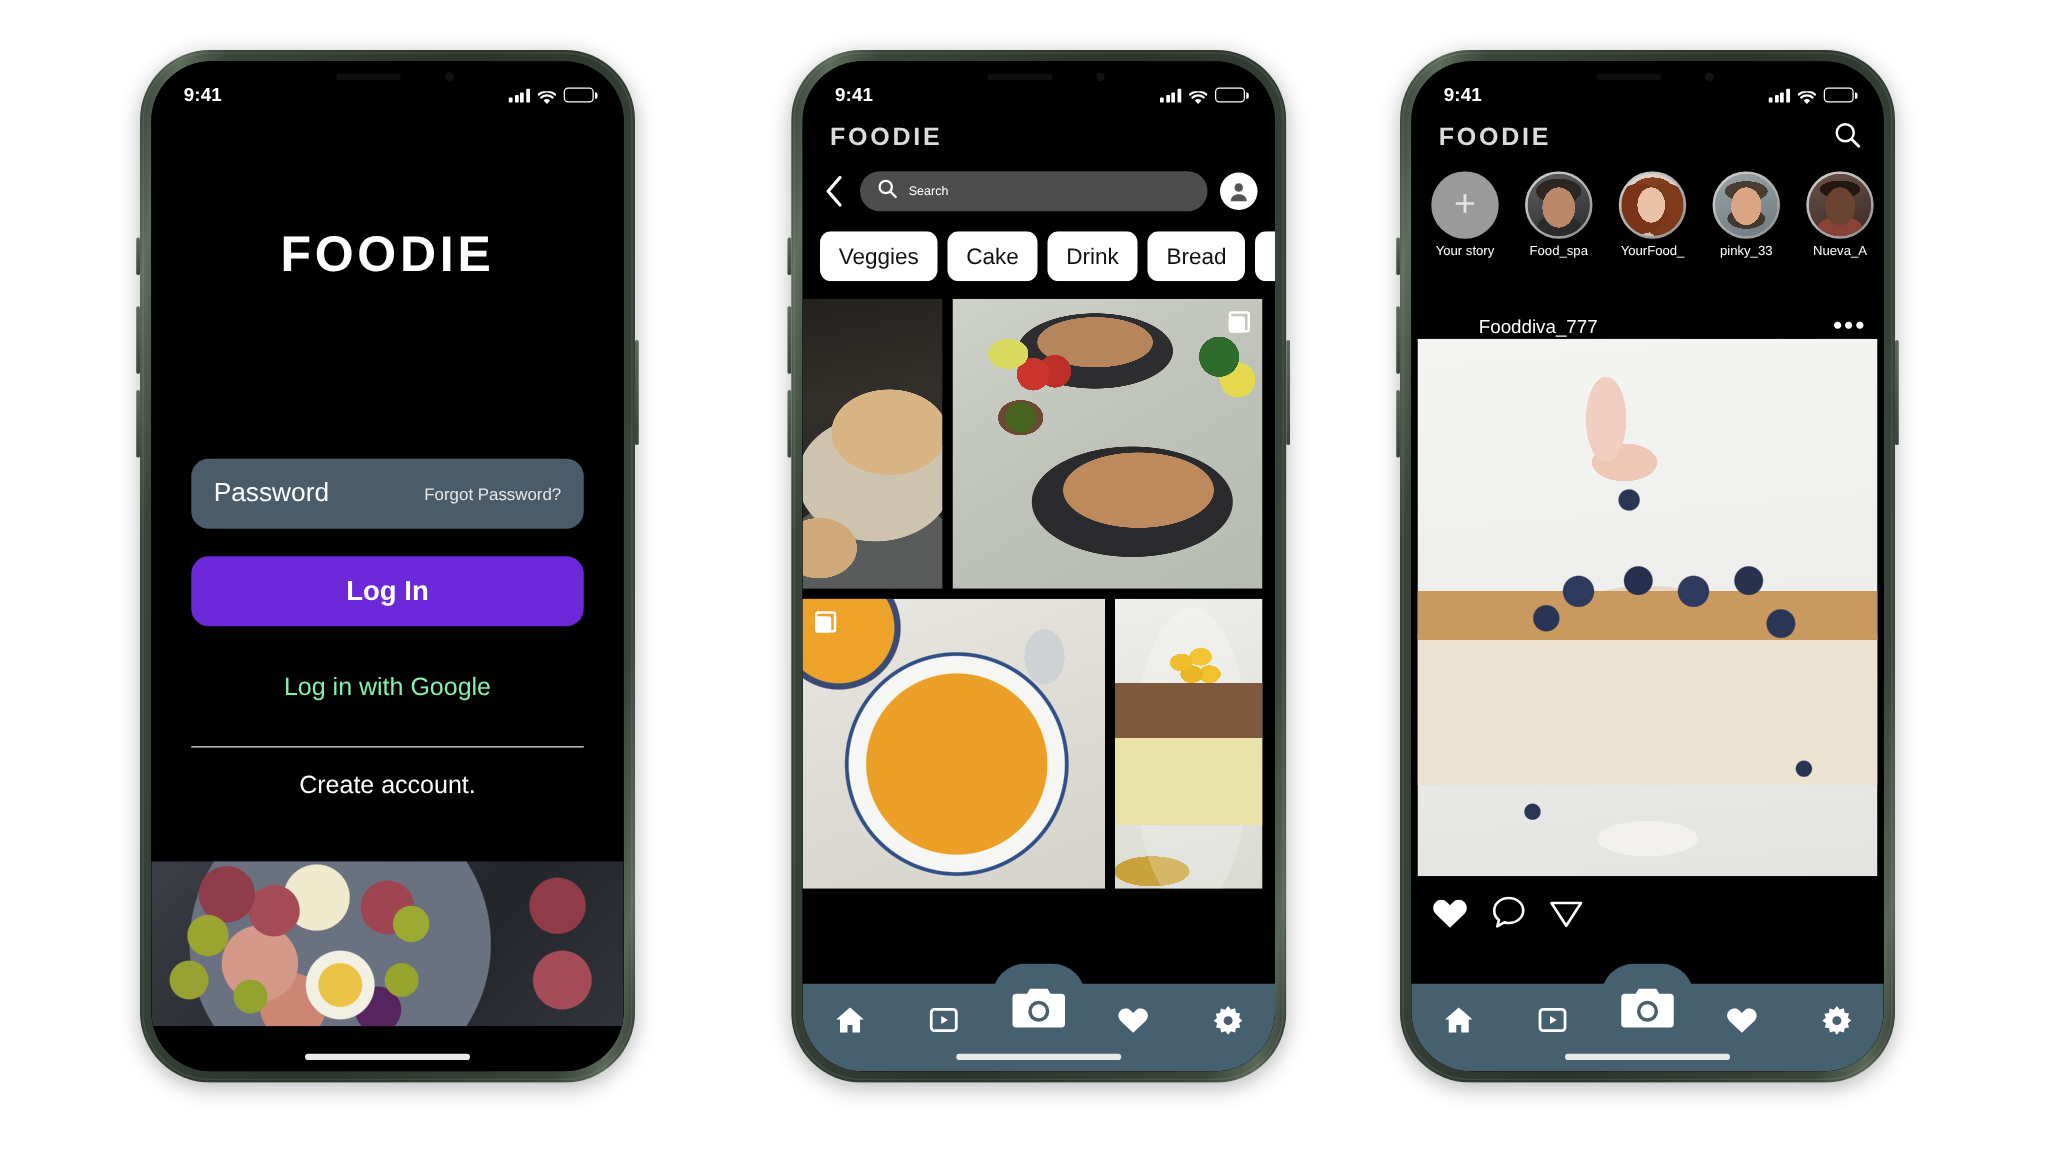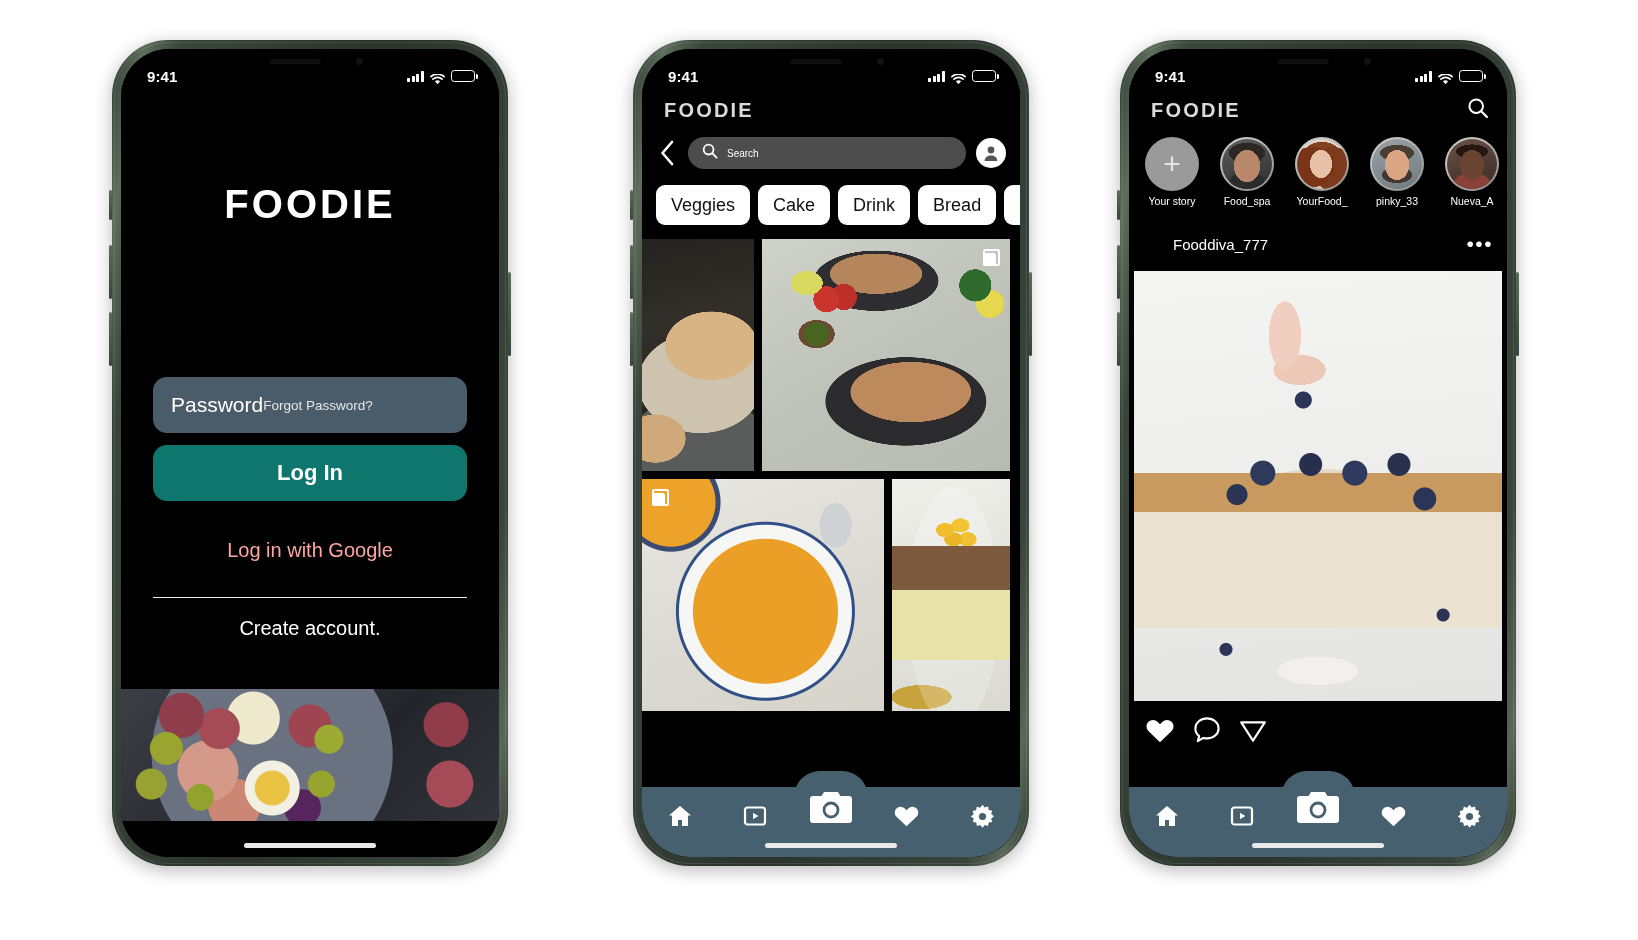--- a/index.html
+++ b/index.html
@@ -100,32 +100,32 @@
   .login-body { position:absolute; inset:0; background:#000; }
   .login-logo {
     position:absolute; top:133px; left:0; right:0; text-align:center;
   }
   .field {
     position:absolute; left:32px; width:314px; height:56px;
     background:#4a5c69; border-radius:14px;
     display:flex; align-items:center; padding:0 18px;
   }
   .field-un { top:240px; }
-  .field-pw { top:328px; }
+  .field-pw { top:318px; justify-content:space-between; }
   .field-label { color:#fff; font-size:21px; }
   .forgot { color:#e3e7ea; font-size:13.5px; }
   .loginbtn {
     position:absolute; left:32px; top:396px; width:314px; height:56px;
-    background:#0f766e; border-radius:14px;
+    background:#6d28d9; border-radius:14px;
     display:flex; align-items:center; justify-content:center;
     color:#fff; font-size:22px; font-weight:700; border:none; cursor:pointer;
   }
   .google {
     position:absolute; left:0; right:0; top:490px; text-align:center;
-    color:#fca5a5; font-size:20px;
+    color:#86efac; font-size:20px;
   }
   .rule {
     position:absolute; left:32px; top:548px; width:314px; height:1px;
     background:#e9e9e9;
   }
   .create {
     position:absolute; left:0; right:0; top:568px; text-align:center;
     color:#fff; font-size:20px;
   }
   .hero-photo {
@@ -331,22 +331,22 @@
   .story-name {
     margin-top:4px; font-size:10.5px; color:#fff; white-space:nowrap;
     overflow:hidden; text-overflow:ellipsis;
   }
   .plus-circle {
     width:54px; height:54px; border-radius:50%; margin:0 auto;
     background:#9a9a9a; display:flex; align-items:center; justify-content:center;
     color:#e4e4e4; font-size:30px; line-height:1; font-weight:300;
   }
   .post-head {
-    position:absolute; top:178px; left:14px; right:14px; height:34px;
-    display:flex; align-items:center; 
+    position:absolute; top:195px; left:14px; right:14px; height:34px;
+    display:flex; align-items:center; gap:10px;
   }
   .post-av { width:30px; height:30px; border-radius:50%; overflow:hidden; flex:0 0 auto; }
   .post-user { color:#fff; font-size:15px; flex:1 1 auto; }
   .dots { color:#fff; font-size:21px; letter-spacing:1.5px; cursor:pointer; line-height:.6; }
   .post-img { position:absolute; top:222px; left:5px; right:5px; height:430px; overflow:hidden; }
   .post-actions {
     position:absolute; top:662px; left:16px; height:38px;
     display:flex; align-items:center; gap:18px;
   }
   .act { cursor:pointer; display:flex; align-items:center; }

